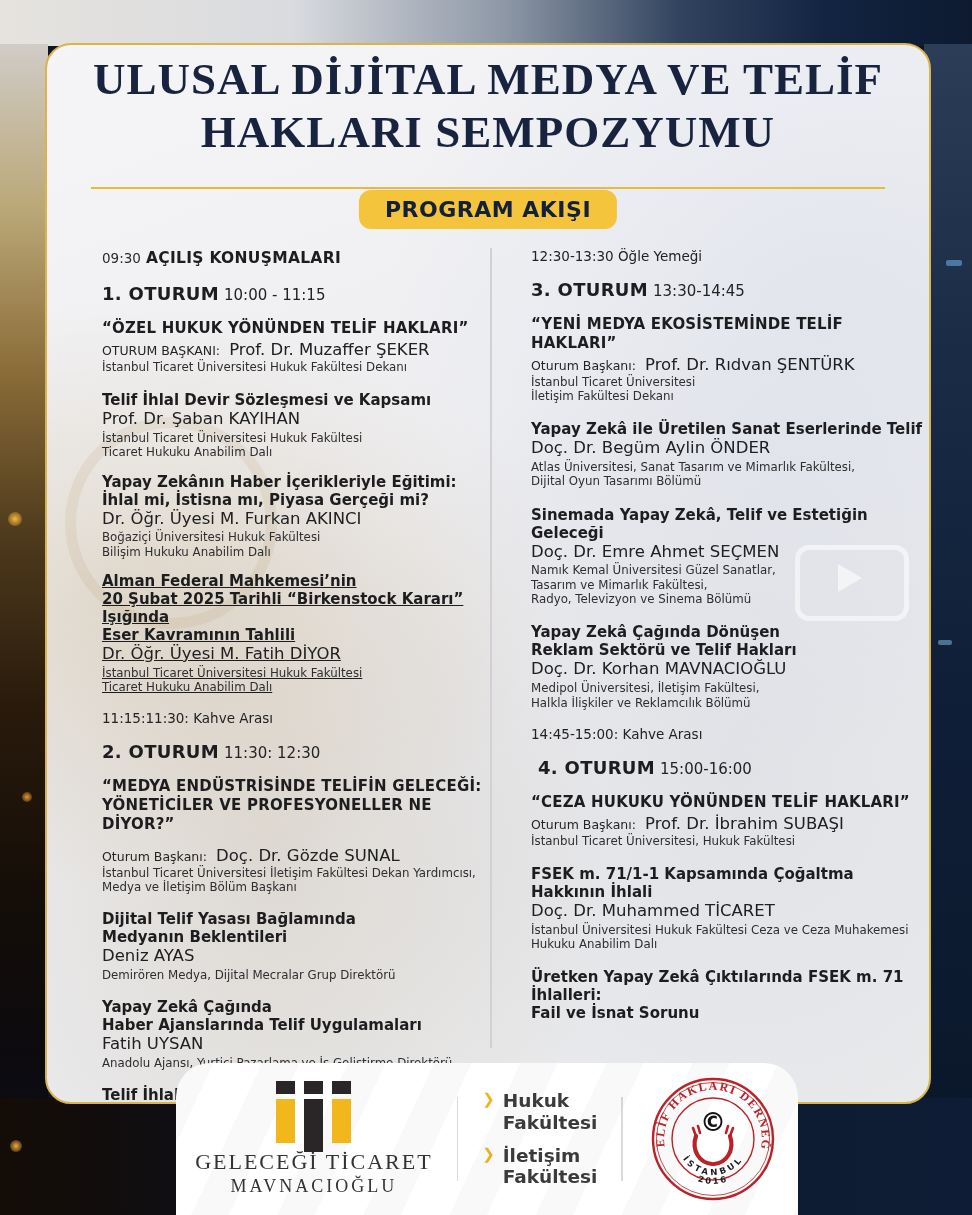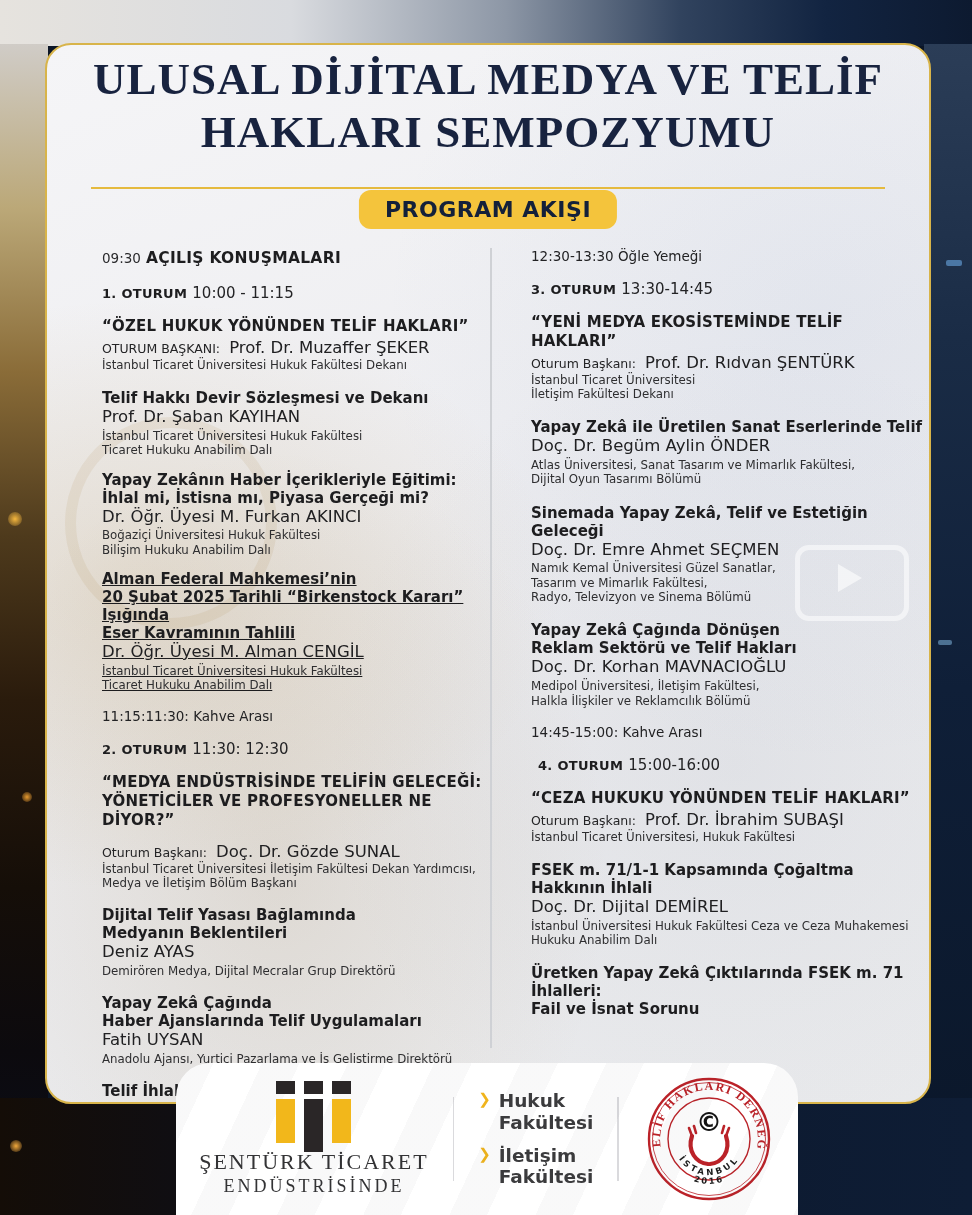--- a/index.html
+++ b/index.html
@@ -40,21 +40,21 @@
     padding:7px 26px;border-radius:12px;white-space:nowrap;}
 
   .col{position:absolute;top:203px;color:#1d1d1f;}
   .col-left{left:55px;width:382px;}
   .col-right{left:484px;width:392px;}
   .col-divider{position:absolute;left:443px;top:203px;width:2px;height:800px;background:#cfd1d5;}
 
   .block{margin-bottom:13px;}
   .opening-time{font-size:13.5px;color:#2a2a2c;}
   .opening-label{font-size:15.5px;font-weight:bold;letter-spacing:.3px;text-align:center;}
-  .session-name{font-size:13px;font-weight:bold;letter-spacing:.3px;}
+  .session-name{font-size:18px;font-weight:bold;letter-spacing:.3px;}
   .session-time{font-size:15px;color:#232325;}
   .quote{font-size:15px;font-weight:bold;letter-spacing:.2px;line-height:1.25;white-space:pre-line;}
   .chair-row{margin-top:2px;}
   .chair-row.gapped{margin-top:12px;}
   .chair-label{font-size:12.5px;font-weight:500;color:#242426;margin-right:4px;}
   .chair-name{font-size:16.5px;color:#202022;}
   .aff{font-size:11.8px;line-height:1.22;color:#2e2e30;font-weight:500;white-space:pre-line;margin-top:1px;}
   .talk-title{font-size:15px;font-weight:bold;line-height:1.2;white-space:pre-line;}
   .speaker{font-size:16.5px;line-height:1.25;color:#202022;}
   .break-note{font-size:13.5px;color:#222224;margin:16px 0 15px 0;}
@@ -131,39 +131,39 @@
       <div class="block" style="margin-top:15px;">
         <div class="quote">“ÖZEL HUKUK YÖNÜNDEN TELİF HAKLARI”</div>
         <div class="chair-row">
           <span class="chair-label">OTURUM BAŞKANI:</span>
           <span class="chair-name">Prof. Dr. Muzaffer ŞEKER</span>
         </div>
         <div class="aff">İstanbul Ticaret Üniversitesi Hukuk Fakültesi Dekanı</div>
       </div>
 
       <div class="block" style="margin-top:17px;">
-        <div class="talk-title">Telif Hakkı Devir Sözleşmesi ve Dekanı</div>
+        <div class="talk-title">Telif İhlal Devir Sözleşmesi ve Kapsamı</div>
         <div class="speaker">Prof. Dr. Şaban KAYIHAN</div>
         <div class="aff">İstanbul Ticaret Üniversitesi Hukuk Fakültesi
 Ticaret Hukuku Anabilim Dalı</div>
       </div>
 
       <div class="block" style="">
         <div class="talk-title">Yapay Zekânın Haber İçerikleriyle Eğitimi:
 İhlal mi, İstisna mı, Piyasa Gerçeği mi?</div>
         <div class="speaker">Dr. Öğr. Üyesi M. Furkan AKINCI</div>
         <div class="aff">Boğaziçi Üniversitesi Hukuk Fakültesi
 Bilişim Hukuku Anabilim Dalı</div>
       </div>
 
       <div class="block" style="margin-top:1px;text-decoration:underline;">
         <div class="talk-title">Alman Federal Mahkemesi’nin
 20 Şubat 2025 Tarihli “Birkenstock Kararı” Işığında
 Eser Kavramının Tahlili</div>
-        <div class="speaker">Dr. Öğr. Üyesi M. Alman CENGİL</div>
+        <div class="speaker">Dr. Öğr. Üyesi M. Fatih DİYOR</div>
         <div class="aff">İstanbul Ticaret Üniversitesi Hukuk Fakültesi
 Ticaret Hukuku Anabilim Dalı</div>
       </div>
 
       <div class="break-note">11:15:11:30: Kahve Arası</div>
 
       <div class="block">
         <span class="session-name">2. OTURUM</span>
         <span class="session-time">11:30: 12:30</span>
       </div>
@@ -256,21 +256,21 @@
         <div class="quote">“CEZA HUKUKU YÖNÜNDEN TELİF HAKLARI”</div>
         <div class="chair-row">
           <span class="chair-label">Oturum Başkanı:</span>
           <span class="chair-name">Prof. Dr. İbrahim SUBAŞI</span>
         </div>
         <div class="aff">İstanbul Ticaret Üniversitesi, Hukuk Fakültesi</div>
       </div>
 
       <div class="block" style="margin-top:17px;">
         <div class="talk-title">FSEK m. 71/1-1 Kapsamında Çoğaltma Hakkının İhlali</div>
-        <div class="speaker">Doç. Dr. Dijital DEMİREL</div>
+        <div class="speaker">Doç. Dr. Muhammed TİCARET</div>
         <div class="aff">İstanbul Üniversitesi Hukuk Fakültesi Ceza ve Ceza Muhakemesi
 Hukuku Anabilim Dalı</div>
       </div>
 
       <div class="block" style="margin-top:17px;">
         <div class="talk-title">Üretken Yapay Zekâ Çıktılarında FSEK m. 71 İhlalleri:
 Fail ve İsnat Sorunu</div>
 
       </div>
 
@@ -289,22 +289,22 @@
         </div>
         <div class="uni-col">
           <div class="uni-dot"></div>
           <div class="uni-bar black"></div>
         </div>
         <div class="uni-col">
           <div class="uni-dot"></div>
           <div class="uni-bar yellow"></div>
         </div>
       </div>
-      <div class="uni-name1">ŞENTÜRK TİCARET</div>
-      <div class="uni-name2">ENDÜSTRİSİNDE</div>
+      <div class="uni-name1">GELECEĞİ TİCARET</div>
+      <div class="uni-name2">MAVNACIOĞLU</div>
     </div>
 
     <div class="v-div"></div>
 
     <div class="faculties">
       <div class="faculty">
         <span class="chev">❯</span>
         <span class="faculty-label">Hukuk
 Fakültesi</span>
       </div>

